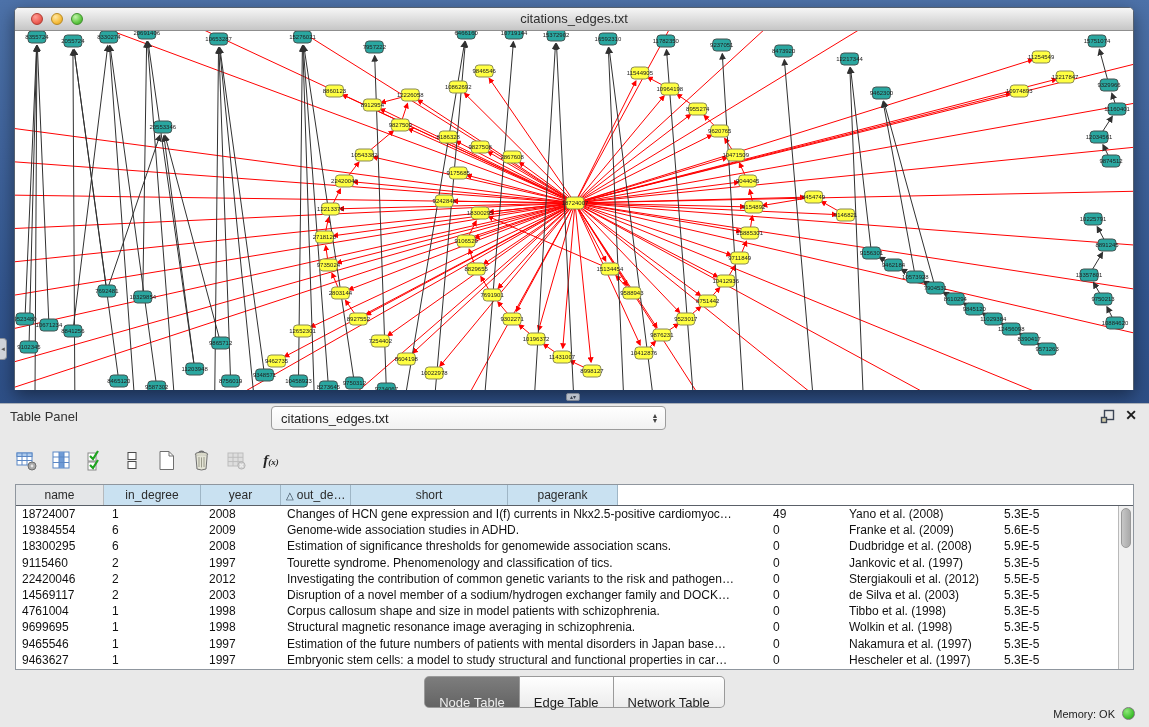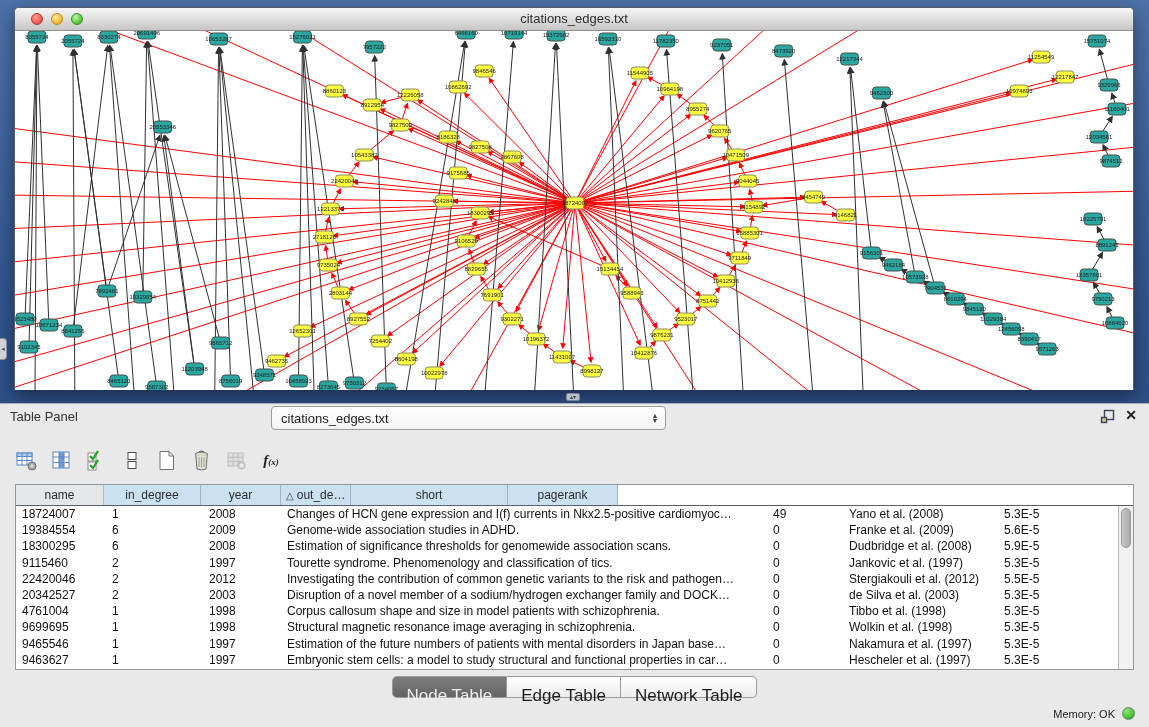--- a/index.html
+++ b/index.html
@@ -60,21 +60,21 @@
   .sort-tri { font-size:10px; color:#2d3d4d; margin-right:3px; }
   #tbl-body { position:relative; height:163px; overflow:hidden; }
   .trow { display:flex; height:16.2px; cursor:default; }
   .tcell { font-size:12px; color:#111; white-space:nowrap; overflow:hidden; line-height:16px; }
   #tbl-scroll { position:absolute; right:0; top:21px; width:15px; height:163px;
                 background:#f1f1f1; border-left:1px solid #b9b9b9; }
   #tbl-thumb { position:absolute; left:2px; top:2px; width:10px; height:40px; border-radius:5px;
                background:linear-gradient(90deg,#c7c7c7,#a9a9a9); border:1px solid #999; cursor:pointer; }
 
   #table-tabs { position:absolute; left:0; right:0; top:272px; display:flex; justify-content:center; }
-  .tab { height:22px; line-height:21px; font-size:17px; padding:8px 14px; background:linear-gradient(180deg,#ffffff,#ececec);
+  .tab { height:22px; line-height:21px; font-size:13px; padding:15px 14px; background:linear-gradient(180deg,#ffffff,#ececec);
          border:1px solid #9a9a9a; border-left:none; color:#1d1d1d; cursor:pointer; }
   .tab:first-child { border-left:1px solid #9a9a9a; border-radius:5px 0 0 5px; }
   .tab:last-child { border-radius:0 5px 5px 0; }
   .tab.active { background:linear-gradient(180deg,#7d7d7d,#646464); color:#efefef; }
 
   #status-right { position:absolute; right:14px; top:303px; display:flex; align-items:center; }
   #memory-label { font-size:11px; color:#222; margin-right:7px; }
   #memory-dot { width:13px; height:13px; border-radius:50%;
                 background:radial-gradient(circle at 35% 30%,#8fe87a,#3fbf2e 65%,#2a8f1d);
                 border:1px solid #7b7b7b; }
@@ -832,21 +832,21 @@
           <div class="trow">
             <div class="tcell" style="width: 88px; padding-left: 6px;">22420046</div>
             <div class="tcell" style="width: 97px; padding-left: 8px;">2</div>
             <div class="tcell" style="width: 80px; padding-left: 8px;">2012</div>
             <div class="tcell" style="width: 488px; padding-left: 6px;">Investigating the contribution of common genetic variants to the risk and pathogen…</div>
             <div class="tcell" style="width: 70px; padding-left: 4px;">0</div>
             <div class="tcell" style="width: 157px; padding-left: 10px;">Stergiakouli et al. (2012)</div>
             <div class="tcell" style="width: 110px; padding-left: 8px;">5.5E-5</div>
           </div>
           <div class="trow">
-            <div class="tcell" style="width: 88px; padding-left: 6px;">20342527</div>
+            <div class="tcell" style="width: 88px; padding-left: 6px;">14569117</div>
             <div class="tcell" style="width: 97px; padding-left: 8px;">2</div>
             <div class="tcell" style="width: 80px; padding-left: 8px;">2003</div>
             <div class="tcell" style="width: 488px; padding-left: 6px;">Disruption of a novel member of a sodium/hydrogen exchanger family and DOCK…</div>
             <div class="tcell" style="width: 70px; padding-left: 4px;">0</div>
             <div class="tcell" style="width: 157px; padding-left: 10px;">de Silva et al. (2003)</div>
             <div class="tcell" style="width: 110px; padding-left: 8px;">5.3E-5</div>
           </div>
           <div class="trow">
             <div class="tcell" style="width: 88px; padding-left: 6px;">4761004</div>
             <div class="tcell" style="width: 97px; padding-left: 8px;">1</div>

